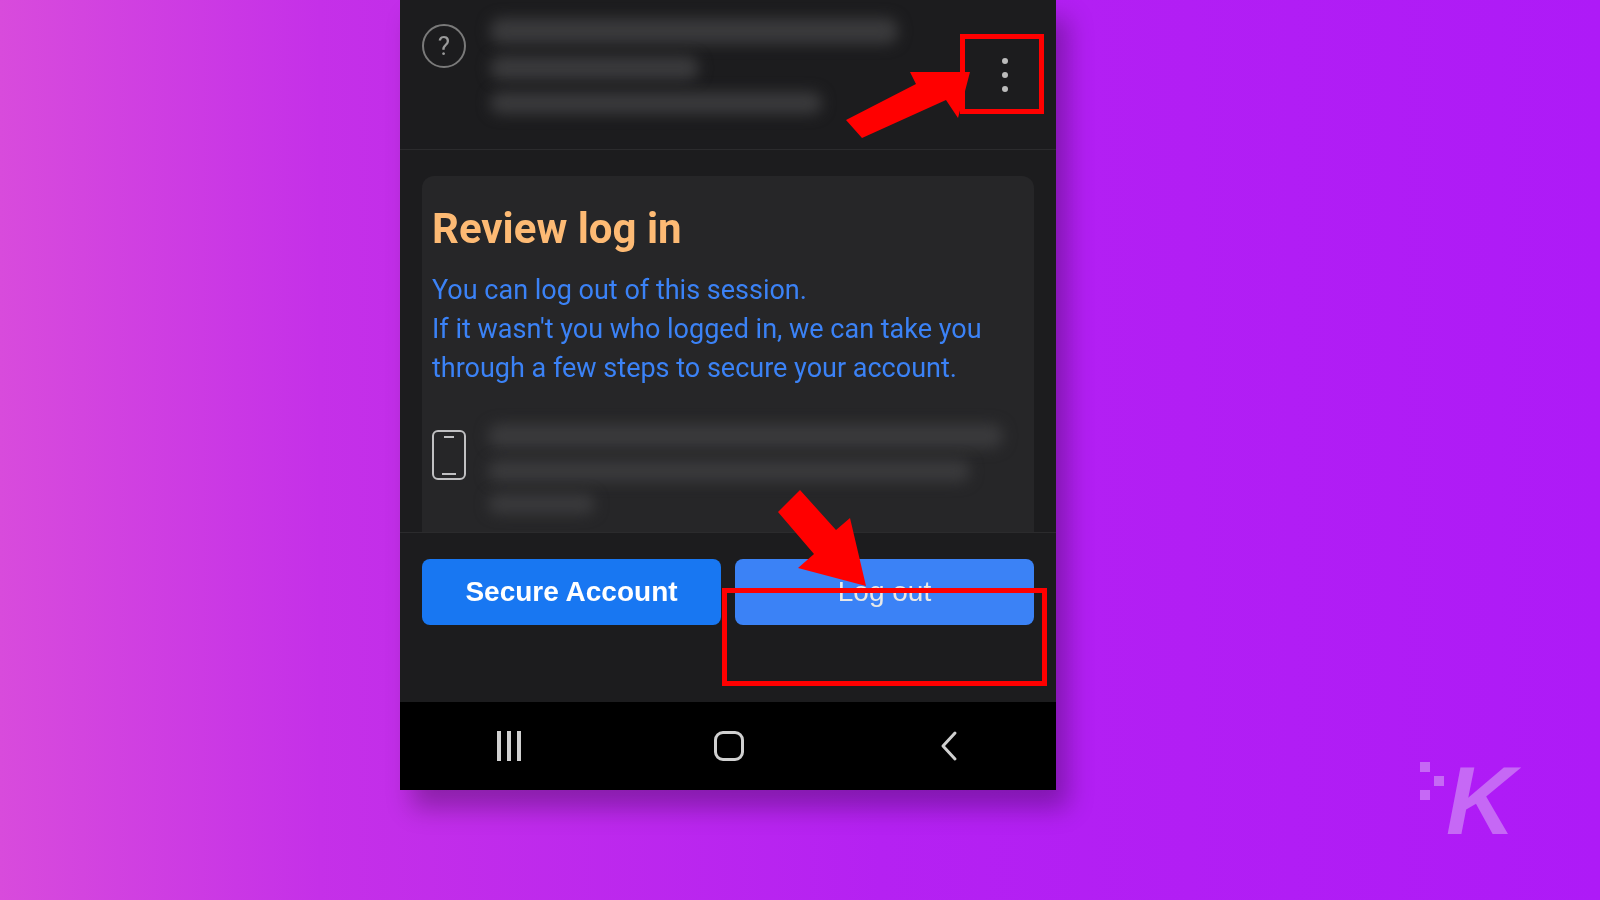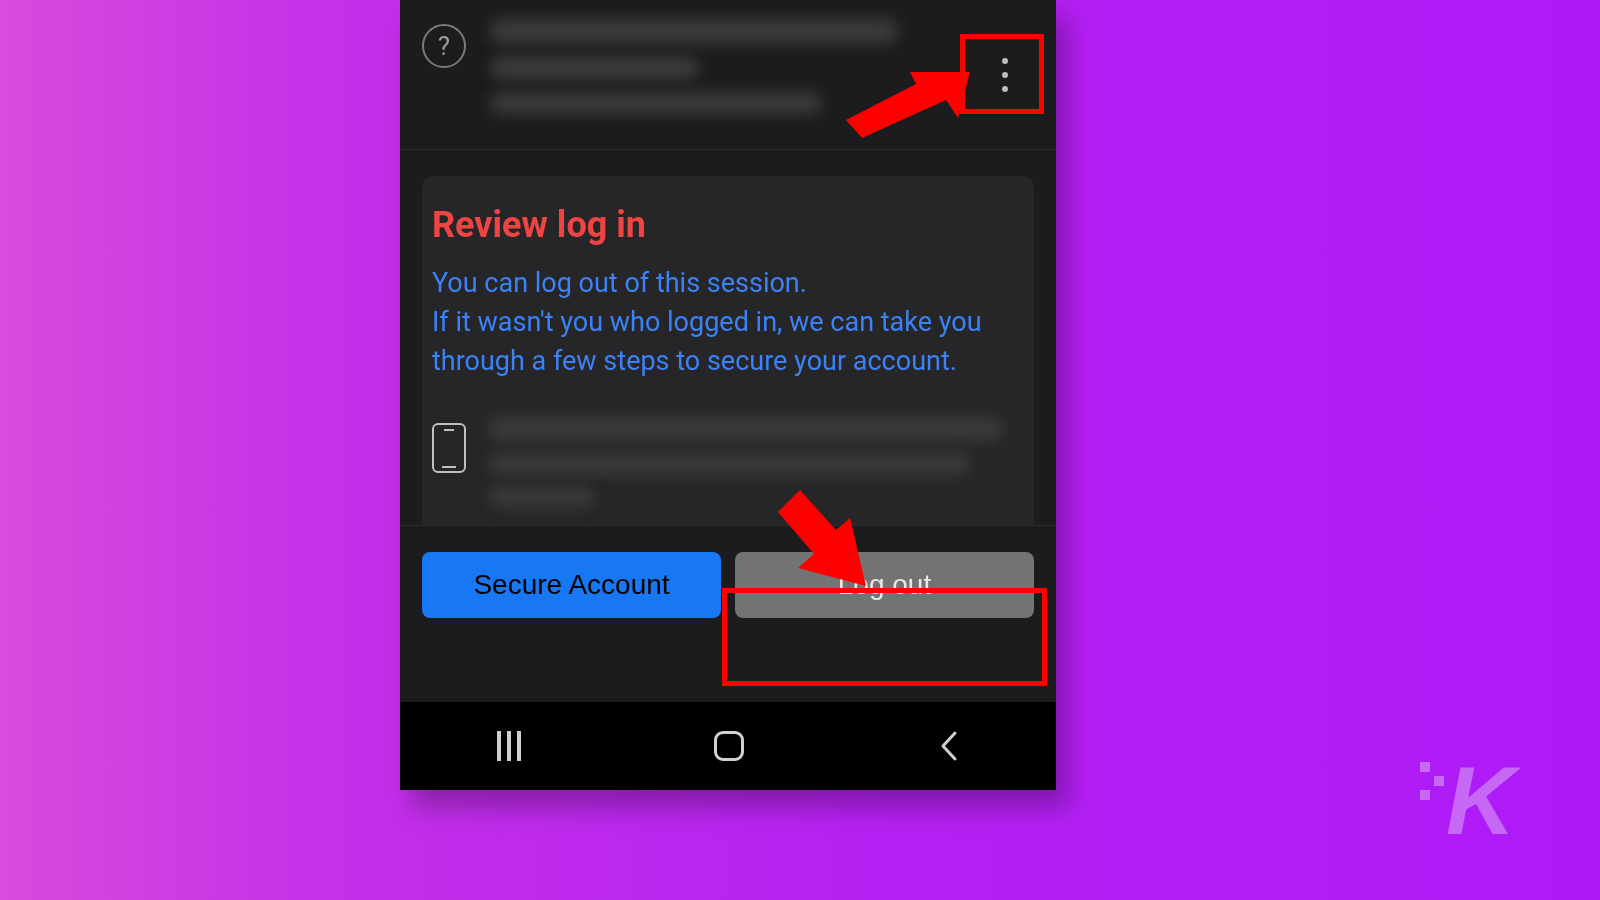--- a/index.html
+++ b/index.html
@@ -80,23 +80,23 @@
   }
 
   
   .review-card {
     margin: 26px 22px 0 22px;
     background: #262628;
     border-radius: 12px 12px 0 0;
     padding: 28px 10px 0 10px;
   }
   .review-title {
-    font-size: 36px;
+    font-size: 42px;
     font-weight: 700;
-    color: #ef4444;
+    color: #fdba74;
     margin-bottom: 18px;
   }
   .review-desc {
     font-size: 27px;
     line-height: 1.45;
     color: #3b82f6;
     margin-bottom: 36px;
   }
 
   .device-row {
@@ -141,25 +141,25 @@
     flex: 1;
     height: 66px;
     border-radius: 8px;
     display:flex; align-items:center; justify-content:center;
     font-size: 28px;
     cursor:pointer;
     border: none;
   }
   .btn-primary {
     background: #1877f2;
-    color: #000000;
-    font-weight: 400;
+    color: #ffffff;
+    font-weight: 700;
   }
   .btn-secondary {
-    background: #737373;
+    background: #3b82f6;
     color: #e8e8e8;
     text-align: right;
   }
 
   
   .navbar {
     position:absolute; left:0; right:0; bottom:0;
     height: 88px;
     background:#000;
     display:flex; align-items:center; justify-content:space-around;

